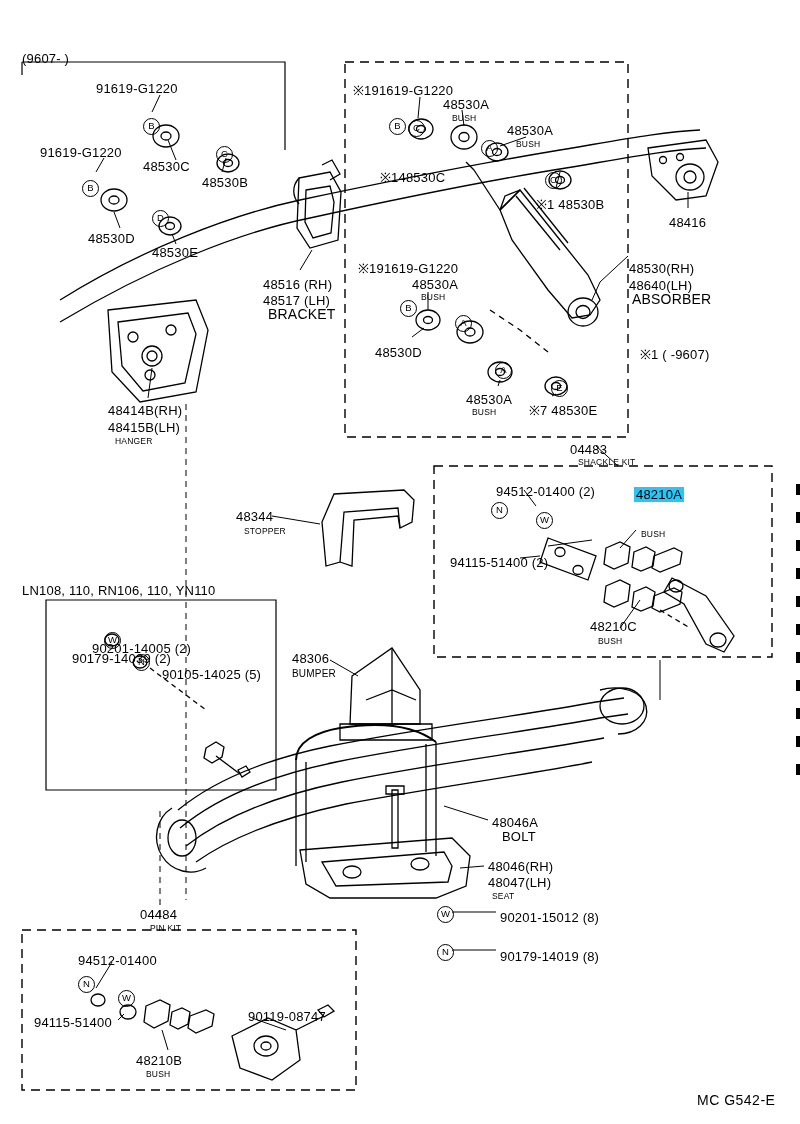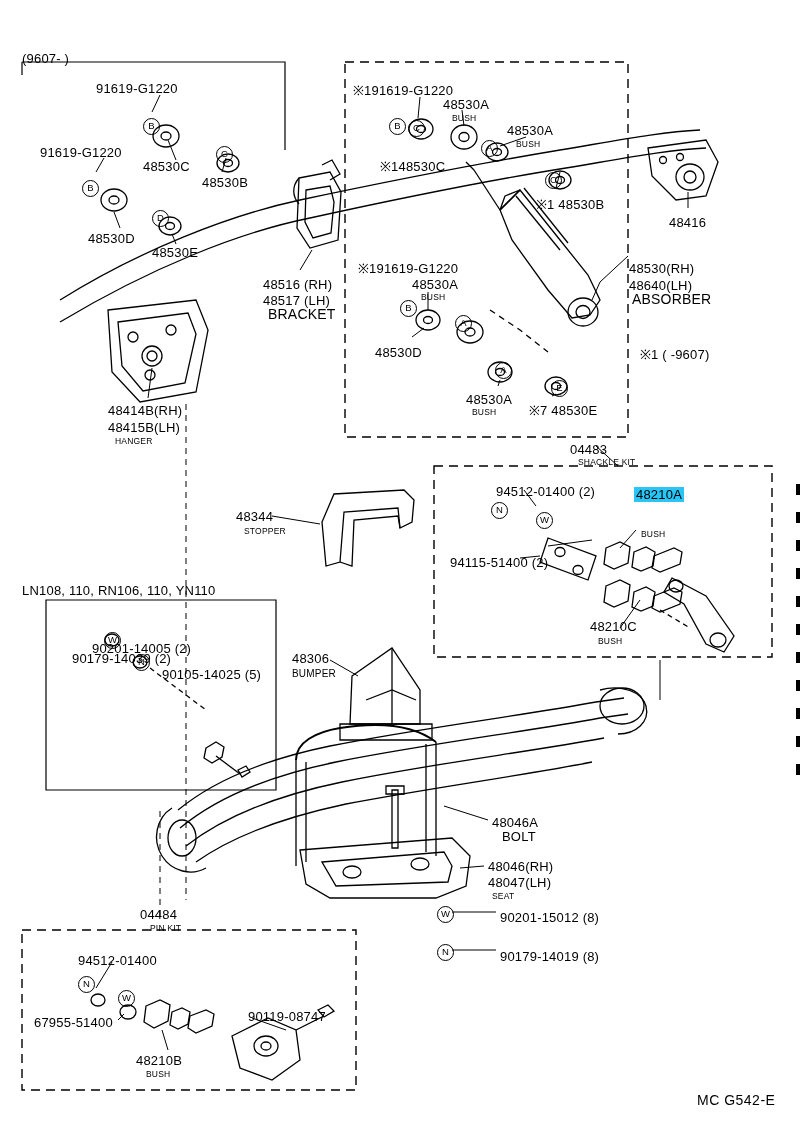--- a/index.html
+++ b/index.html
@@ -213,21 +213,21 @@
   <div class="lbl" style="left:143px;top:160px">48530C</div>
   <div class="lbl" style="left:202px;top:176px">48530B</div>
   <div class="lbl" style="left:88px;top:232px">48530D</div>
   <div class="lbl" style="left:152px;top:246px">48530E</div>
 
   <div class="lbl" style="left:353px;top:84px">※191619-G1220</div>
   <div class="lbl" style="left:443px;top:98px">48530A</div>
   <div class="lbl sub" style="left:452px;top:112px;font-size:8.5px">BUSH</div>
   <div class="lbl" style="left:507px;top:124px">48530A</div>
   <div class="lbl sub" style="left:516px;top:138px;font-size:8.5px">BUSH</div>
-  <div class="lbl" style="left:380px;top:160px">※148530C</div>
+  <div class="lbl" style="left:380px;top:171px">※148530C</div>
   <div class="lbl" style="left:536px;top:198px">※1 48530B</div>
   <div class="lbl" style="left:669px;top:216px">48416</div>
 
   <div class="lbl" style="left:358px;top:262px">※191619-G1220</div>
   <div class="lbl" style="left:412px;top:278px">48530A</div>
   <div class="lbl sub" style="left:421px;top:291px;font-size:8.5px">BUSH</div>
 
   <div class="lbl" style="left:629px;top:262px">48530(RH)</div>
   <div class="lbl" style="left:629px;top:279px">48640(LH)</div>
   <div class="lbl sub" style="left:632px;top:293px;font-size:14px">ABSORBER</div>
@@ -272,21 +272,21 @@
   <div class="lbl sub" style="left:502px;top:830px;font-size:13px">BOLT</div>
   <div class="lbl" style="left:488px;top:860px">48046(RH)</div>
   <div class="lbl" style="left:488px;top:876px">48047(LH)</div>
   <div class="lbl sub" style="left:492px;top:890px;font-size:8.5px">SEAT</div>
   <div class="lbl" style="left:500px;top:911px">90201-15012 (8)</div>
   <div class="lbl" style="left:500px;top:950px">90179-14019 (8)</div>
 
   <div class="lbl" style="left:140px;top:908px">04484</div>
   <div class="lbl sub" style="left:150px;top:922px;font-size:8.5px">PIN KIT</div>
   <div class="lbl" style="left:78px;top:954px">94512-01400</div>
-  <div class="lbl" style="left:34px;top:1016px">67955-51400</div>
+  <div class="lbl" style="left:34px;top:1016px">94115-51400</div>
   <div class="lbl" style="left:248px;top:1010px">90119-08747</div>
   <div class="lbl" style="left:136px;top:1054px">48210B</div>
   <div class="lbl sub" style="left:146px;top:1068px;font-size:8.5px">BUSH</div>
 
   <div class="footer" style="left:697px;top:1092px">MC G542-E</div>
 
   <div class="circ" style="left:143px;top:118px">B</div>
   <div class="circ" style="left:216px;top:146px">C</div>
   <div class="circ" style="left:82px;top:180px">B</div>
   <div class="circ" style="left:152px;top:210px">D</div>

